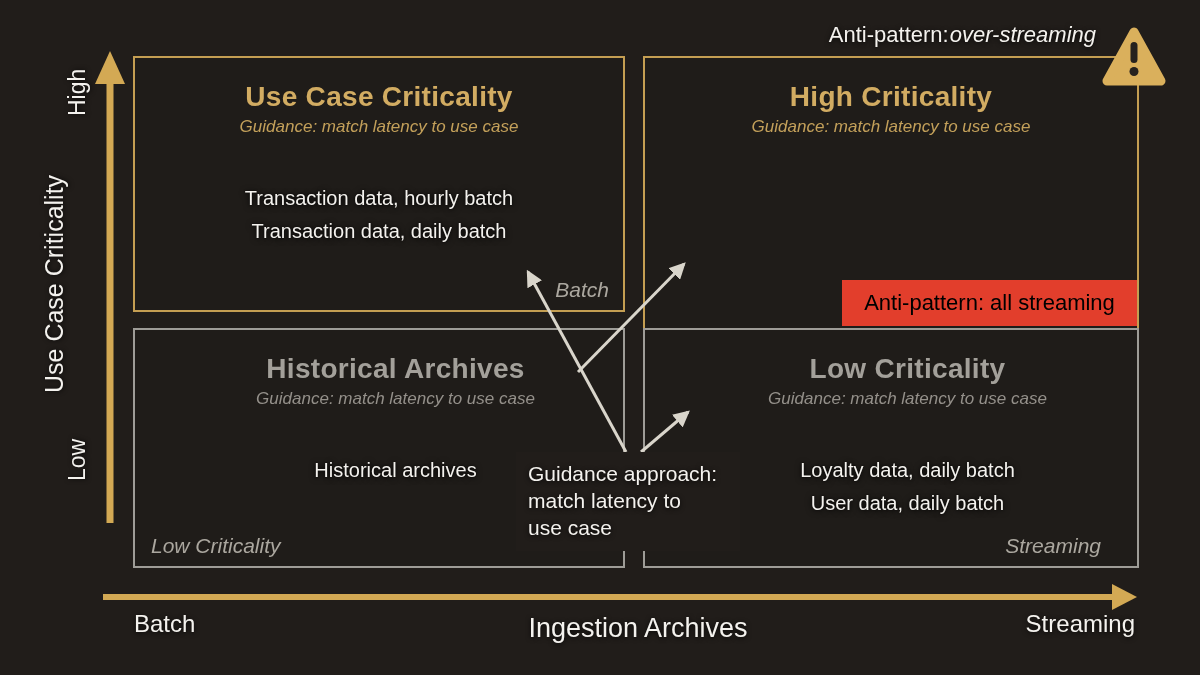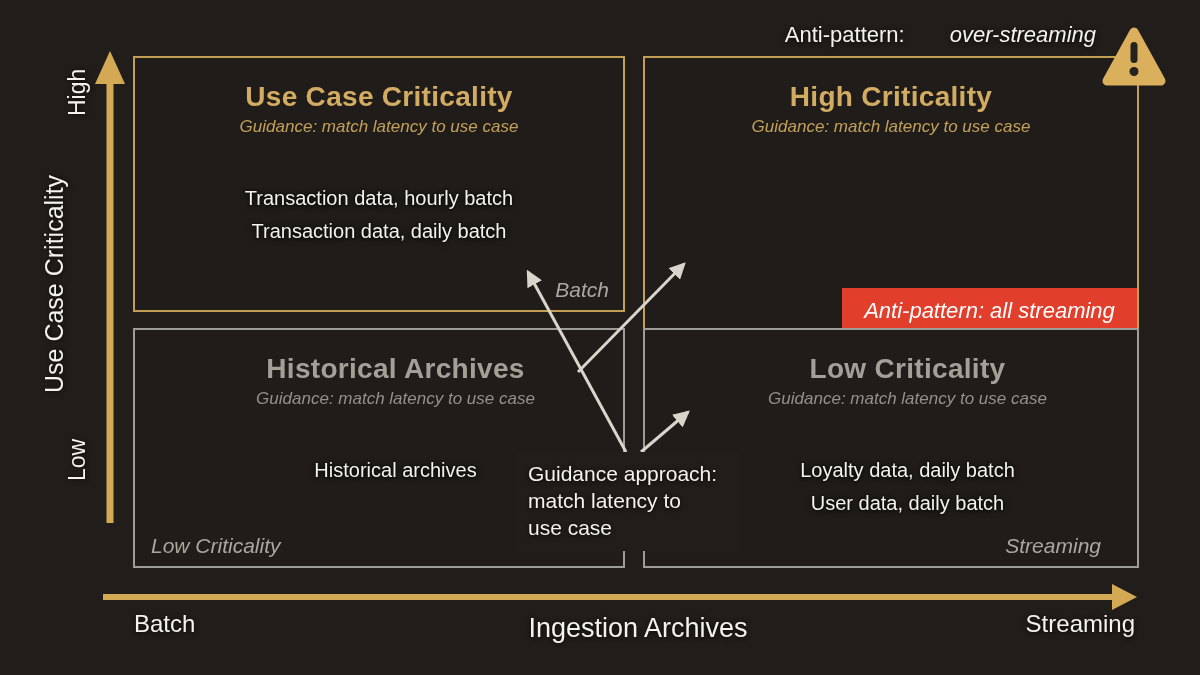--- a/index.html
+++ b/index.html
@@ -17,30 +17,30 @@
   .gray-t .q-title { color:#a3a09a; }
   .q-guidance { font-size:17px; line-height:26px; font-style:italic; }
   .gold-t .q-guidance { color:#c3a05a; }
   .gray-t .q-guidance { color:#94908a; }
   .q-items { margin-top:42px; font-size:20px; line-height:33px; color:#f4f2ee;
              text-shadow:0 1px 6px rgba(0,0,0,.9), 0 0 2px rgba(0,0,0,.6); }
   .corner-label { position:absolute; font-size:21px; font-style:italic; color:#aba79f; }
   .corner-br { right:14px; bottom:8px; }
   .corner-bl { left:16px; bottom:8px; }
   .badge {
-    position:absolute; right:0; bottom:8px; width:295px; height:46px;
-    background:#e23e2c; color:#ffffff; font-size:22px;
-    display:flex; align-items:center; justify-content:center;font-style:italic;
+    position:absolute; right:0; bottom:16px; width:295px; height:46px;
+    background:#e23e2c; color:#000000; font-size:22px;
+    display:flex; align-items:center; justify-content:center;
   }
   .header-note {
     position:absolute; top:22px; right:104px; font-size:22px; color:#f4f2ee;
     text-shadow:0 1px 5px rgba(0,0,0,.8); white-space:nowrap; z-index:6;
   }
-  .header-note .prefix { margin-right:9px; }
-  .header-note .val { font-style:italic;margin-left:36px; }
+  .header-note .prefix { margin-right:1px; }
+  .header-note .val { font-style:italic; }
   .annotation {
     position:absolute; left:516px; top:452px; width:212px; z-index:7;
     background:#211d1a; padding:8px 0 10px 12px;
     font-size:21px; line-height:27px; color:#f4f2ee;
     text-shadow:0 1px 5px rgba(0,0,0,.85);
   }
   .overlay-svg { position:absolute; left:0; top:0; z-index:5; pointer-events:none; }
   .vtext {
     position:absolute; writing-mode:vertical-rl; transform:rotate(180deg);
     display:flex; align-items:center; justify-content:center;

